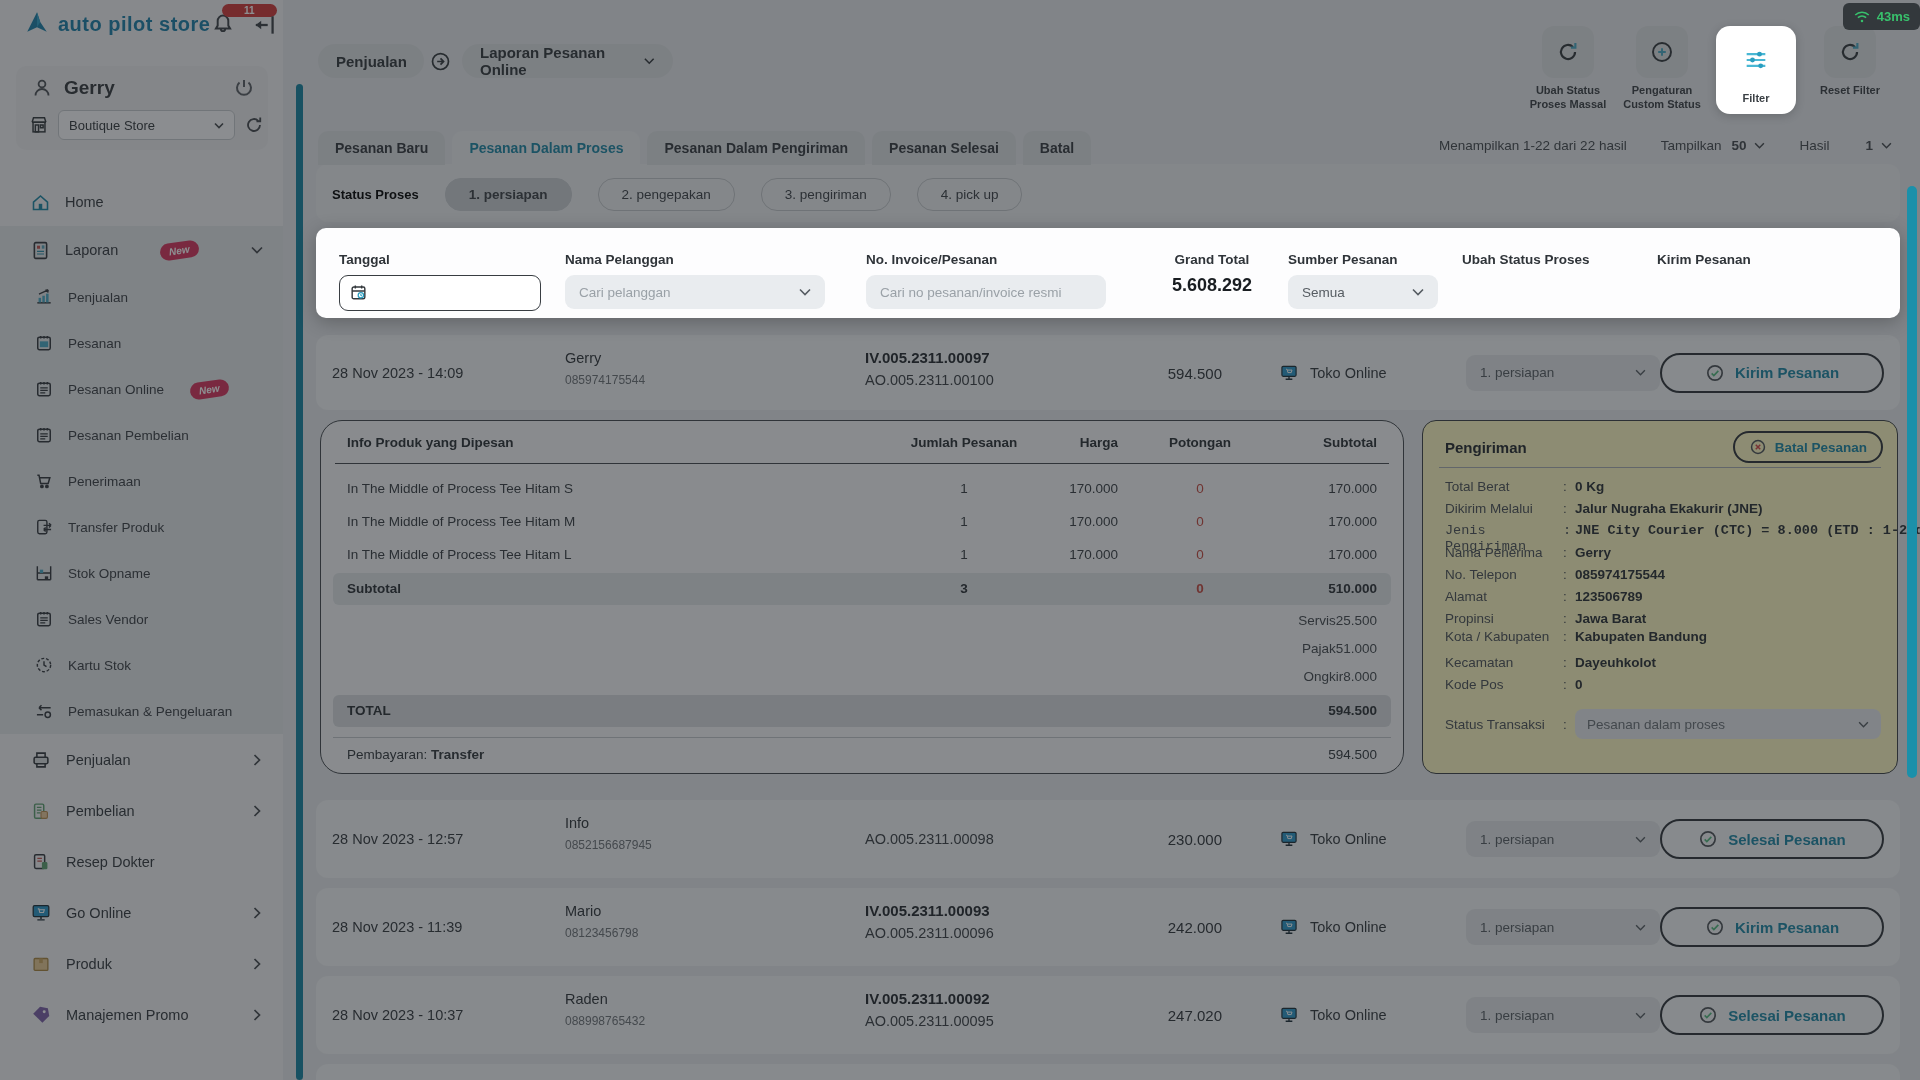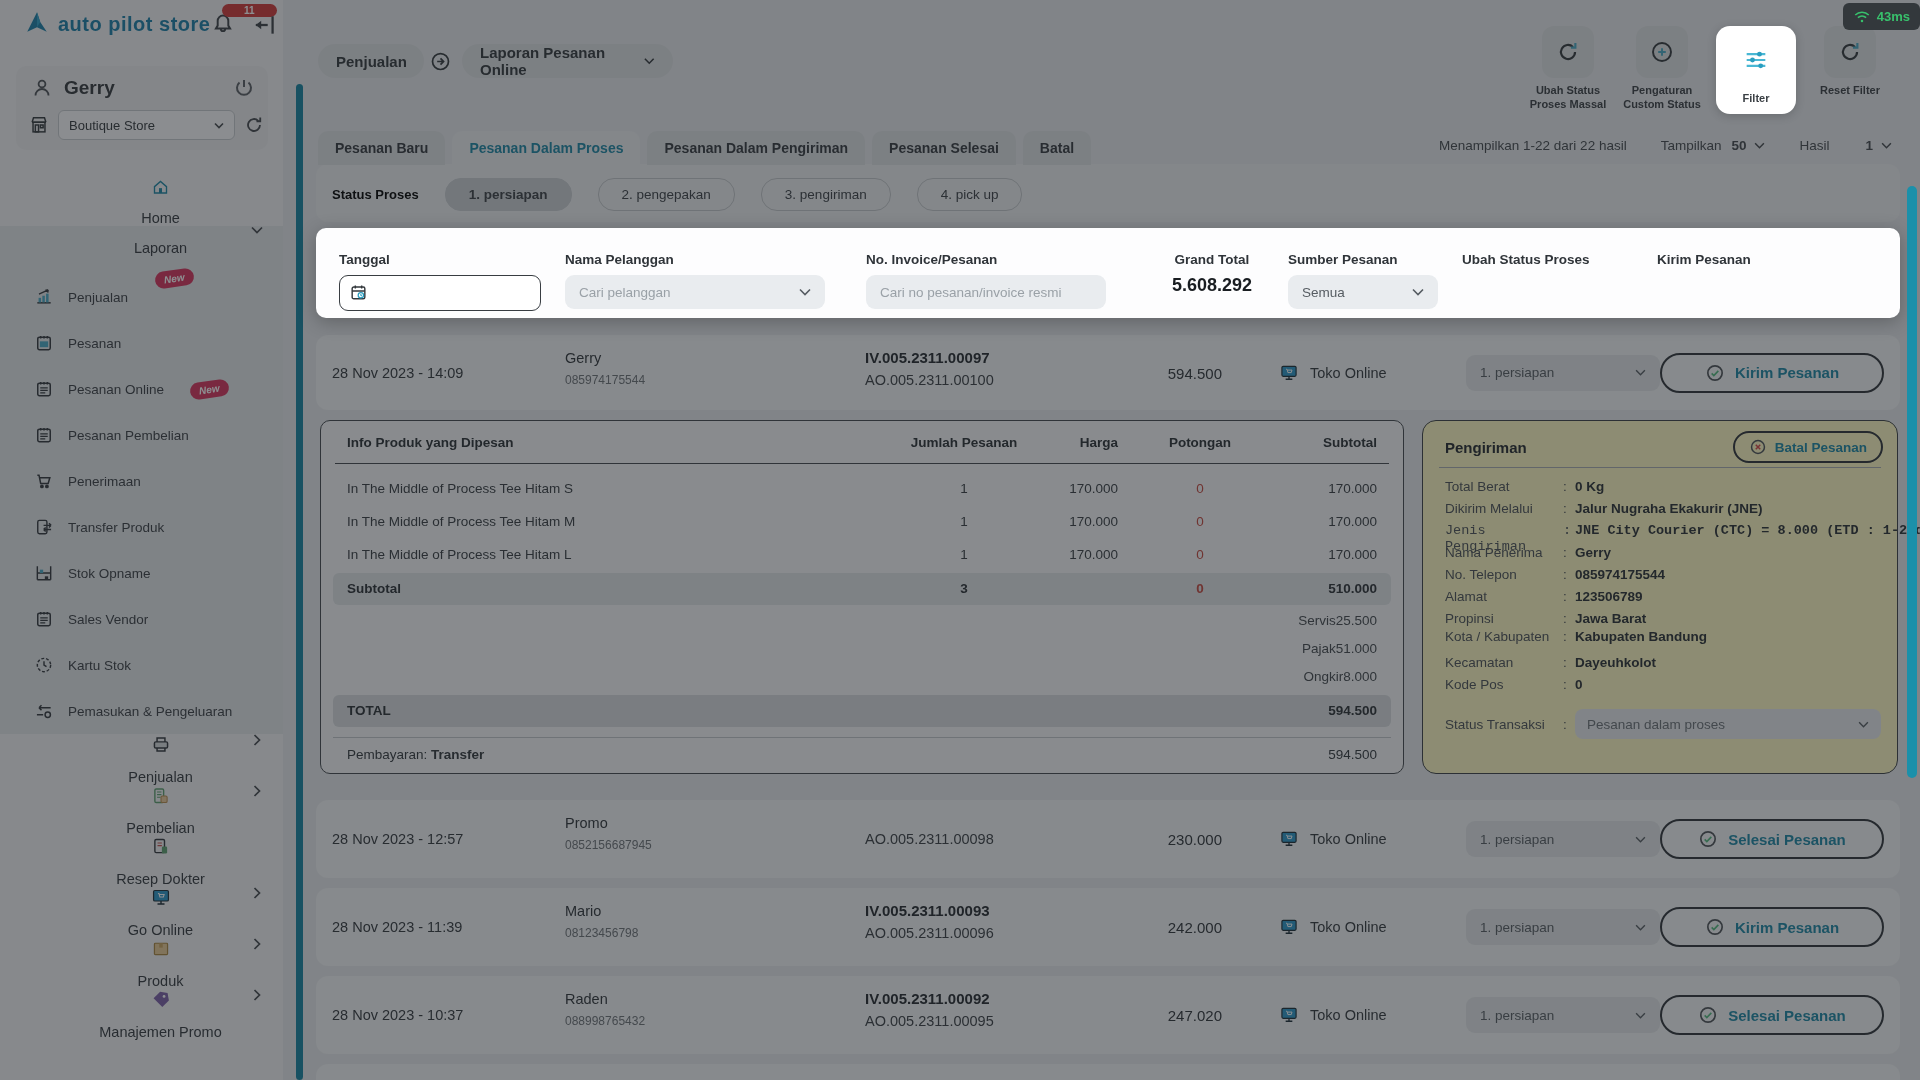--- a/index.html
+++ b/index.html
@@ -21,21 +21,21 @@
               border-radius:7px;padding:1px 22px;}
   .exit-wrap{left:252px;top:12px;}
   .user-card{left:16px;top:66px;width:252px;height:84px;background:#ededef;border-radius:10px;}
   .user-name-row{position:absolute;left:14px;top:10px;display:flex;align-items:center;gap:10px;}
   .user-name{font-size:19px;font-weight:700;color:#34383c;}
   .power{position:absolute;right:12px;top:10px;}
   .store-row{position:absolute;left:12px;top:44px;display:flex;align-items:center;gap:8px;}
   .store-select{width:155px;height:28px;background:#fbfbfc;border:1px solid #c7cbcf;border-radius:6px;
                 display:flex;align-items:center;justify-content:space-between;padding:0 10px;font-size:13px;color:#33383c;}
   .menu{left:0;top:178px;width:283px;}
-  .mi{display:flex;align-items:center;gap:14px;height:48px;padding-left:38px;font-size:14.5px;color:#34393e;position:relative;flex-direction:column;}
+  .mi{display:flex;align-items:center;gap:14px;height:48px;padding-left:30px;font-size:14.5px;color:#34393e;position:relative;}
   .sub{background:#e3e6e9;}
   .mi .chev-r{position:absolute;right:22px;}
   .mi .chev-d{position:absolute;right:20px;}
   .badge-new{background:#d6335c;color:#fff;font-size:10px;font-style:italic;font-weight:700;
              padding:3px 9px;border-radius:10px;transform:rotate(-8deg);margin-left:28px;}
   .submi{display:flex;align-items:center;gap:14px;height:46px;padding-left:34px;font-size:13.5px;color:#3a3f44;background:#e3e6e9;}
 
   
   .vbar{left:296px;top:84px;width:7px;height:996px;background:#1583a0;border-radius:4px;}
   .scrollbar{right:3px;top:186px;width:10px;height:592px;background:#1b90aa;border-radius:5px;position:absolute;}
@@ -96,21 +96,21 @@
   .oc-src{position:absolute;left:962px;top:50%;transform:translateY(-50%);display:flex;align-items:center;gap:10px;
           font-size:14.5px;color:#33383d;}
   .mini-select{position:absolute;left:1150px;top:50%;transform:translateY(-50%);width:166px;height:36px;background:#e2e5e8;
                border-radius:9px;display:flex;align-items:center;justify-content:space-between;padding:0 14px;
                font-size:13.5px;color:#565c62;}
   .action-btn{position:absolute;left:1344px;top:50%;transform:translateY(-50%);width:224px;height:40px;border-radius:21px;
               border:2px solid #2e3338;background:transparent;display:flex;align-items:center;justify-content:center;gap:10px;
               color:#1d87a5;font-weight:700;font-size:15px;cursor:pointer;font-family:"Liberation Sans",sans-serif;}
 
   
-  .dtable{left:320px;top:420px;width:1082px;height:352px;background:#f6f7f9;border:1.5px solid #44494e;border-radius:10px;position:absolute;}
+  .dtable{left:320px;top:420px;width:1082px;height:352px;background:#f6f7f9;border:1.5px solid #44494e;border-radius:22px;position:absolute;}
   .trow{position:absolute;left:0;width:100%;}
   .t-name{position:absolute;left:26px;}
   .t-qty{position:absolute;left:573px;width:140px;text-align:center;}
   .t-price{position:absolute;left:717px;width:80px;text-align:right;}
   .t-disc{position:absolute;left:839px;width:80px;text-align:center;}
   .t-sub{position:absolute;left:936px;width:120px;text-align:right;}
   .thead{top:14px;font-size:13.5px;font-weight:700;color:#2b3035;}
   .thr{border-bottom:1.7px solid #44494e;position:absolute;left:14px;right:14px;top:42px;}
   .prow{font-size:13.5px;color:#383d42;}
   .red{color:#c4483f;}
@@ -667,21 +667,21 @@
         <svg width="11" height="7" viewBox="0 0 12 8">
             <path d="M1 1.5 6 6.5 11 1.5" stroke="#565c62" stroke-width="1.6" fill="none"></path>
           </svg>
       </div>
     </div>
   </div>
 
   <div class="ocard" style="top:800px;height:78px;">
     <span class="oc-date">28 Nov 2023 - 12:57</span>
     <div class="oc-cust">
-      <div class="name">Promo</div>
+      <div class="name">Info</div>
       <div class="phone">0852156687945</div>
     </div>
     <div class="oc-inv single">
       <div class="inv2" style="margin-top:0">AO.005.2311.00098</div>
     </div>
     <span class="oc-total">230.000</span>
     <div class="oc-src">
       <svg width="22" height="20" viewBox="0 0 24 24">
           <rect x="3.5" y="4" width="17" height="12" rx="1.5" fill="#2a96c8" stroke="#1b2d36" stroke-width="1.4"></rect>
           <path d="M8.5 7.5h1.2l1 4h4l.9-3h-5.2" stroke="#fff" stroke-width="1.2" fill="none"></path>

